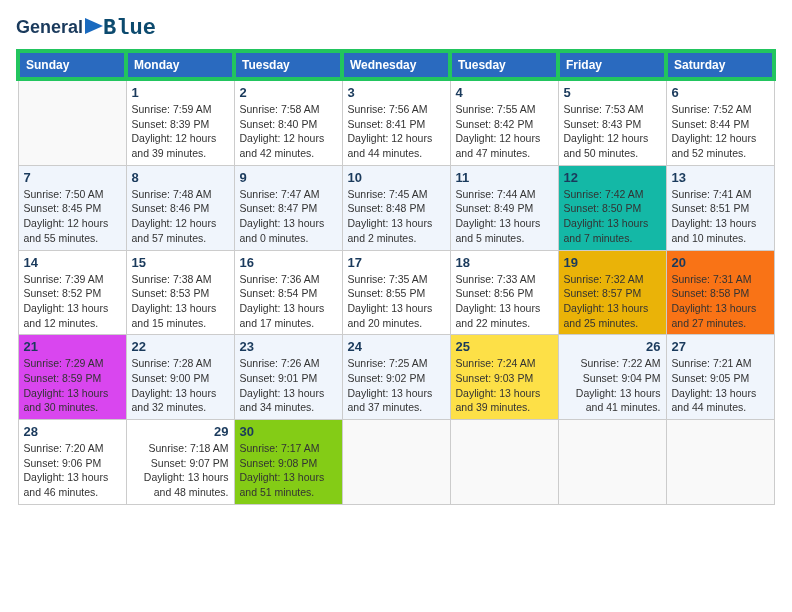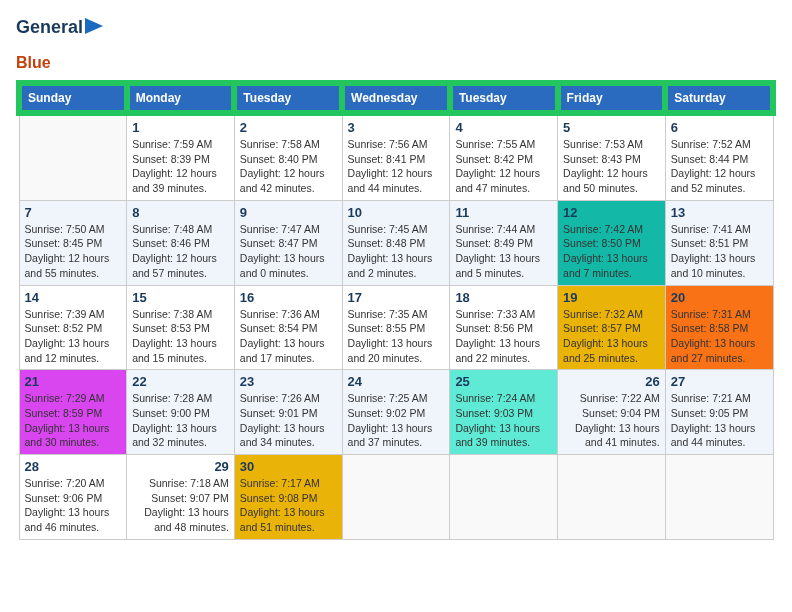--- a/index.html
+++ b/index.html
@@ -11,23 +11,22 @@
       padding: 16px;
     }
     .header-section {
       display: flex;
       justify-content: space-between;
       align-items: flex-start;
       margin-bottom: 8px;
     }
     .logo {
       display: flex;
-      flex-direction: column;
+      flex-direction: row;
       align-items: flex-start;
-      gap: 16px;
     }
     .logo-line {
       display: flex;
       align-items: center;
     }
     .title-section {
       text-align: right;
     }
     .cal-title {
       font-size: 36px;
@@ -44,21 +43,21 @@
       border-collapse: collapse;
       font-size: 11px;
     }
     .calendar th {
       background-color: #2a6abf;
       color: #fff;
       text-align: left;
       padding: 5px 6px;
       font-size: 12px;
       font-weight: bold;
-      border: 6px solid #22c55e;
+      border: 4px solid #22c55e;
     }
     .calendar td {
       border: 1px solid #ccc;
       vertical-align: top;
       padding: 4px 5px;
       width: 108px;
       min-height: 80px;
       background: #fff;
     }
     .calendar td.empty {
@@ -90,21 +89,21 @@
   <div class="logo">
     <div class="logo-line">
       <span style="font-size:18px;font-weight:bold;color:#1a3a5c;">General</span>
       <span style="display:inline-block;margin-left:2px;margin-top:2px;">
         <svg width="18" height="16" viewBox="0 0 18 16">
             <polygon points="0,0 18,8 0,16" fill="#1a6abf"></polygon>
           </svg>
       </span>
     </div>
     <div>
-      <span style="font-size:16px;font-weight:bold;color:#c2410c;">Blue</span>
+      <span style="font-size:22px;font-weight:bold;color:#0c4a6e;font-family:Liberation Mono, monospace;">Blue</span>
     </div>
   </div>
   <div class="title-section">
     <div class="cal-title"></div>
     <div class="cal-subtitle"></div>
   </div>
 </div>
 
 <table class="calendar">
   <thead>
@@ -288,21 +287,21 @@
 Daylight: 13 hours
 and 34 minutes.</div>
         </td>
         <td style="background: rgb(240, 245, 252);">
           <span class="day-number">24</span>
           <div class="day-info" style="white-space: pre-line;">Sunrise: 7:25 AM
 Sunset: 9:02 PM
 Daylight: 13 hours
 and 37 minutes.</div>
         </td>
-        <td style="background: #5eead4;">
+        <td style="background: #fde047;">
           <span class="day-number">25</span>
           <div class="day-info" style="white-space: pre-line;">Sunrise: 7:24 AM
 Sunset: 9:03 PM
 Daylight: 13 hours
 and 39 minutes.</div>
         </td>
         <td style="background: rgb(240, 245, 252); text-align: right;">
           <span class="day-number">26</span>
           <div class="day-info" style="white-space: pre-line;">Sunrise: 7:22 AM
 Sunset: 9:04 PM
@@ -325,21 +324,21 @@
 Daylight: 13 hours
 and 46 minutes.</div>
         </td>
         <td style="background: rgb(255, 255, 255); text-align: right;">
           <span class="day-number">29</span>
           <div class="day-info" style="white-space: pre-line;">Sunrise: 7:18 AM
 Sunset: 9:07 PM
 Daylight: 13 hours
 and 48 minutes.</div>
         </td>
-        <td style="background: #eab308;">
+        <td style="background: #84cc16;">
           <span class="day-number">30</span>
           <div class="day-info" style="white-space: pre-line;">Sunrise: 7:17 AM
 Sunset: 9:08 PM
 Daylight: 13 hours
 and 51 minutes.</div>
         </td>
         <td class="empty" style="background: rgb(249, 249, 249);"></td>
         <td class="empty" style="background: rgb(249, 249, 249);"></td>
         <td class="empty" style="background: rgb(249, 249, 249);"></td>
         <td class="empty" style="background: rgb(249, 249, 249);"></td>

